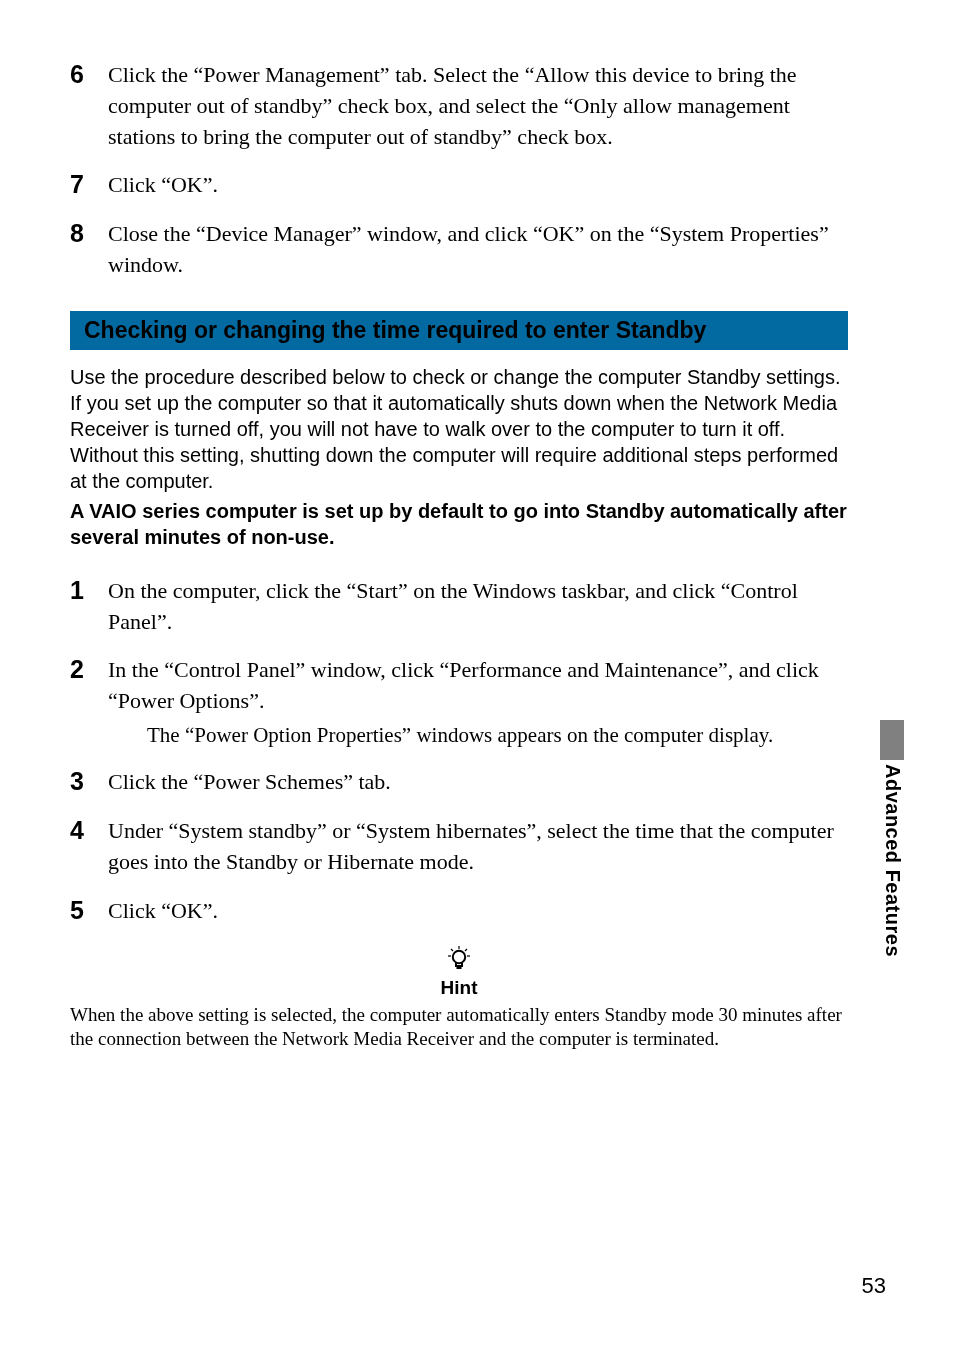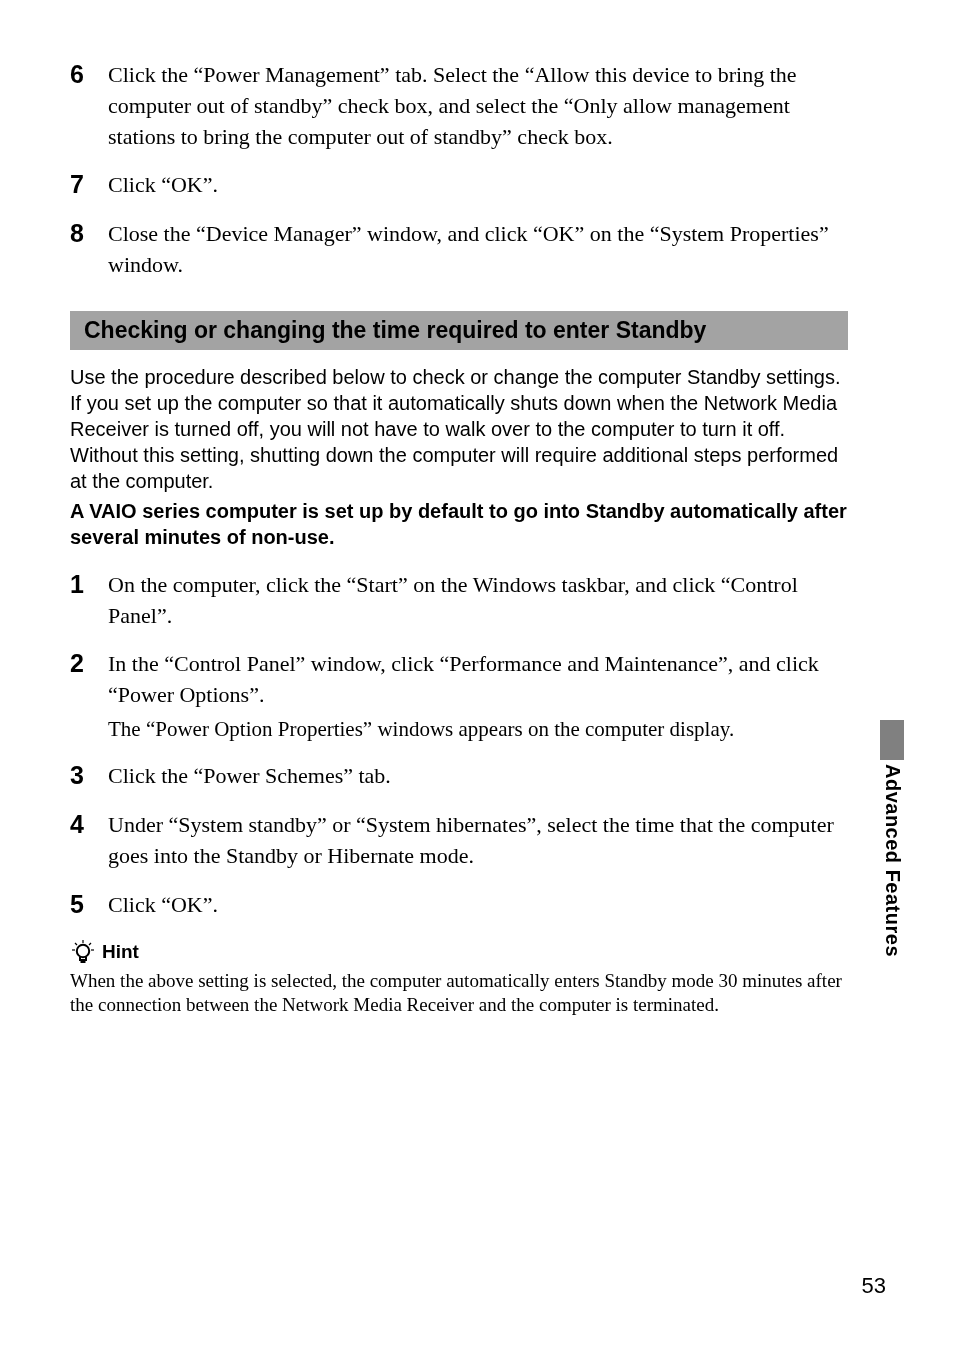--- a/index.html
+++ b/index.html
@@ -37,50 +37,52 @@
     .step-main {
       font-family: Liberation Serif, serif;
       font-size: 22px;
       line-height: 1.4;
     }
     .step-sub {
       font-family: "Times New Roman", Times, serif;
       font-size: 21px;
       line-height: 1.35;
       margin-top: 4px;
+      margin-left: 39px;
     }
     .section-heading-wrap {
-      background: #a3a3a3;
+      background: #0369a1;
       padding: 6px 14px;
       margin-bottom: 14px;
     }
     .section-heading {
       font-family: Arial, Helvetica, sans-serif;
       font-weight: 700;
       font-size: 23px;
     }
     .intro {
       font-family: Liberation Sans, sans-serif;
       font-size: 20px;
       line-height: 1.3;
       margin-bottom: 4px;
     }
     .intro-bold {
       font-family: Arial, Helvetica, sans-serif;
       font-weight: 700;
       font-size: 20px;
       line-height: 1.3;
-      margin-bottom: 20px;
+      margin-bottom: 26px;
     }
     .hint-row {
       display: flex;
       align-items: center;
       gap: 6px;
       margin-top: 6px;
       margin-bottom: 4px;
+      flex-direction: column;
     }
     .hint-label {
       font-family: Arial, Helvetica, sans-serif;
       font-weight: 700;
       font-size: 19px;
     }
     .hint-text {
       font-family: "Times New Roman", Times, serif;
       font-size: 19px;
       line-height: 1.3;

